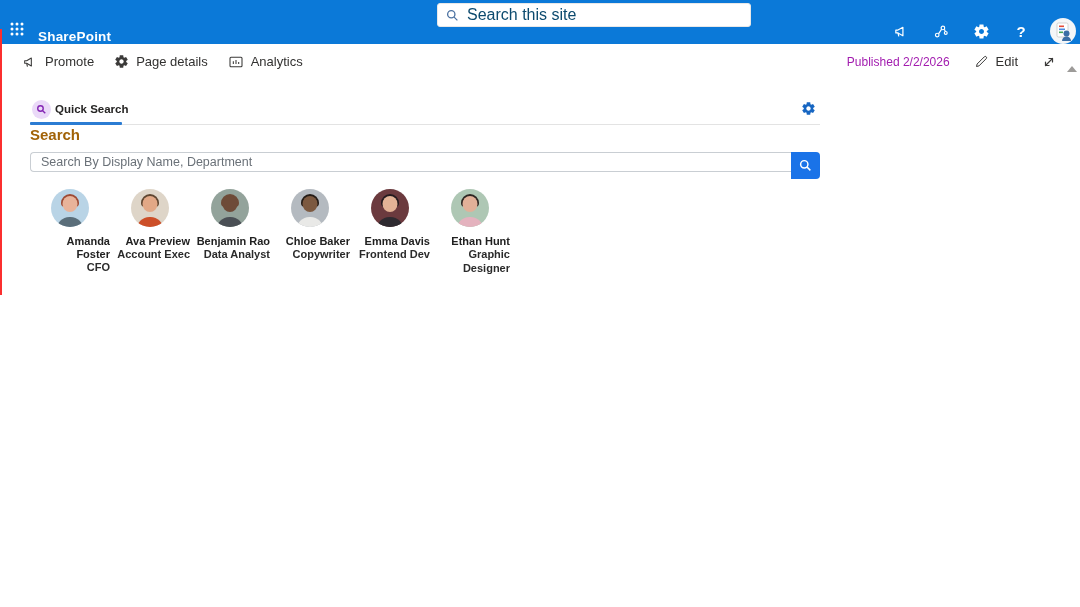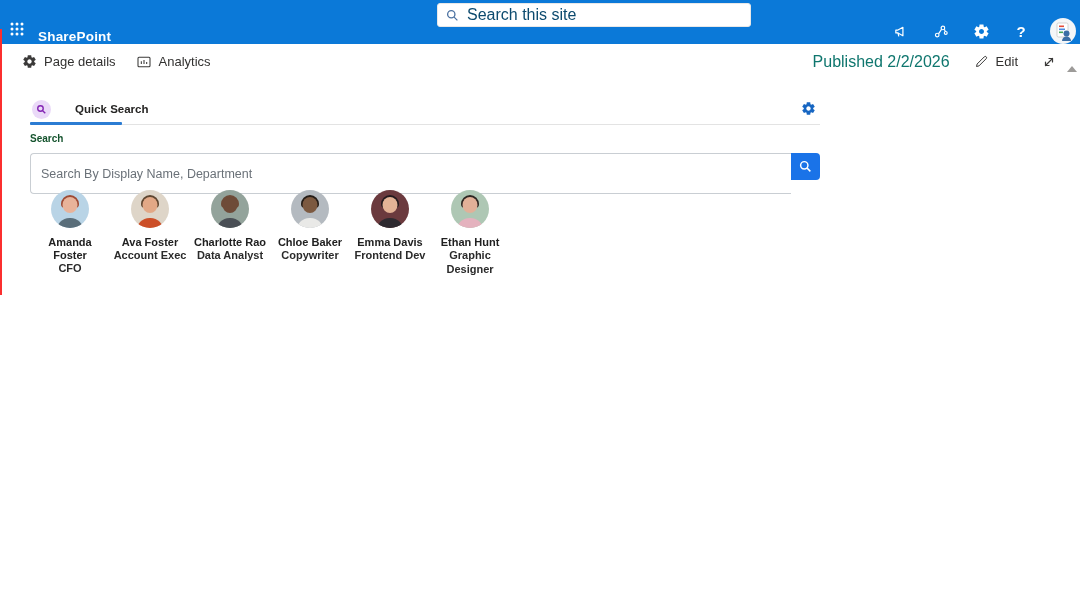--- a/index.html
+++ b/index.html
@@ -36,61 +36,61 @@
   
   .command-bar {
     height:35px; display:flex; align-items:center; background:#fff;
     padding:0 14px 0 20px; color:#323130; font-size:13px;
   }
   .cmd { display:flex; align-items:center; gap:7px; padding:0 10px; height:35px; cursor:pointer; white-space:nowrap; }
   .cmd:first-child { padding-left:2px; }
   .cmd svg { color:#3b3a39; }
   .chev { margin-left:2px; color:#605e5c; }
   .cmd-right { margin-left:auto; display:flex; align-items:center; gap:4px; }
-  .published { font-size:16px; color:#0f766e; padding:0 10px; white-space:nowrap; }
+  .published { font-size:12px; color:#a21caf; padding:0 10px; white-space:nowrap; }
 
   
   .red-line { position:absolute; left:0; top:29px; width:2px; height:266px; background:#fb2f2f; z-index:20; }
 
   
   .scroll-arrow {
     position:absolute; right:3px; top:66px; width:0; height:0;
     border-left:5px solid transparent; border-right:5px solid transparent;
     border-bottom:6px solid #9d9b99;
   }
 
   
   .webpart { margin:16px 0 0 30px; width:790px; }
   .tab-row { position:relative; height:30px; border-bottom:1px solid #e3e3e3; display:flex; align-items:flex-start; }
-  .tab { display:flex; align-items:center; gap:24px; height:28px; padding:0 12px 0 2px; cursor:pointer; }
+  .tab { display:flex; align-items:center; gap:4px; height:28px; padding:0 12px 0 2px; cursor:pointer; }
   .tab-icon {
     width:19px; height:19px; border-radius:50%; background:#ead9f8;
     display:flex; align-items:center; justify-content:center;
   }
   .tab-label { font-size:11.5px; font-weight:600; color:#252423; }
   .tab-underline { position:absolute; left:0; bottom:-1px; width:92px; height:3px; background:#2b7cd3; border-radius:1px; }
   .webpart-gear { position:absolute; right:4px; top:6px; color:#1766c2; cursor:pointer; }
 
-  .search-heading { margin-top:8px; font-size:10px; font-weight:600; color:#14532d; }
+  .search-heading { margin-top:1px; font-size:15px; font-weight:600; color:#a16207; }
 
   .search-group { margin-top:9px; display:flex; width:790px; height:27px; }
   .search-input {
-    flex:1; height:41px; border:1px solid #c9ced3; border-right:none;
+    flex:1; height:20px; border:1px solid #c9ced3; border-right:none;
     border-radius:4px 0 0 4px; padding:0 10px; font-size:12.5px; color:#212529;
     font-family:"Liberation Sans", sans-serif; outline:none;
   }
   .search-input::placeholder { color:#6a7178; }
   .search-btn {
     width:29px; height:27px; background:#1a73e8; border:none; border-radius:0 4px 4px 0;
     display:flex; align-items:center; justify-content:center; cursor:pointer; color:#fff;
   }
 
   
   .people-row { display:flex; margin-top:10px; }
-  .person { width:80px; text-align:center; cursor:pointer; }
+  .person { width:80px; text-align:right; cursor:pointer; }
   .avatar {
     width:38px; height:38px; border-radius:50%; margin:0 auto; position:relative;
     overflow:hidden; background:var(--bg,#ccc);
   }
   .avatar .hair { position:absolute; left:50%; top:5px; transform:translateX(-50%); width:18px; height:13px; border-radius:9px 9px 4px 4px; background:var(--hair,#555); }
   .avatar .head { position:absolute; left:50%; top:7px; transform:translateX(-50%); width:15px; height:16px; border-radius:50%; background:var(--skin,#e0b090); }
   .avatar .body { position:absolute; left:50%; bottom:-7px; transform:translateX(-50%); width:27px; height:17px; border-radius:13px 13px 0 0; background:var(--shirt,#888); }
   .pname { margin-top:8px; font-size:11px; font-weight:700; color:#212121; line-height:1.2; }
   .ptitle { font-size:11px; font-weight:600; color:#2b2b2b; line-height:1.25; }
 </style>
@@ -153,20 +153,27 @@
         <rect x="6" y="10.5" width="4" height="1.6" fill="#42a35a"></rect>
         <circle cx="13.5" cy="12.5" r="3" fill="#3a6ea5"></circle>
         <path d="M9 20 a4.5 4.5 0 0 1 9 0 z" fill="#3a6ea5"></path>
       </svg>
     </div>
   </div>
 </div>
 
 <div class="command-bar">
 
+  <div class="cmd">
+    <svg width="16" height="16" viewBox="0 0 24 24" fill="none" stroke="#3b3a39" stroke-width="1.6" stroke-linejoin="round">
+      <path d="M4 10v4h3l7 4V6l-7 4H4z"></path>
+        <path d="M7 14l1.2 5"></path>
+    </svg>
+    <span>Promote</span>
+  </div>
 
   <div class="cmd">
     <svg width="15" height="15" viewBox="0 0 24 24" fill="#3b3a39">
       <path d="M9.25 22l-.4-3.2q-.325-.125-.612-.3t-.563-.375L4.7 19.375l-2.75-4.75 2.575-1.95Q4.5 12.5 4.5 12.338v-.675q0-.163.025-.338L1.95 9.375l2.75-4.75 2.975 1.25q.275-.2.575-.375t.6-.3l.4-3.2h5.5l.4 3.2q.325.125.613.3t.562.375l2.975-1.25 2.75 4.75-2.575 1.95q.025.175.025.338v.674q0 .163-.05.338l2.575 1.95-2.75 4.75-2.95-1.25q-.275.2-.575.375t-.6.3l-.4 3.2ZM12 15.5q1.45 0 2.475-1.025T15.5 12q0-1.45-1.025-2.475T12 8.5q-1.475 0-2.488 1.025T8.5 12q0 1.45 1.013 2.475T12 15.5Z"></path>
     </svg>
     <span>Page details</span>
   </div>
 
 
   <div class="cmd">
@@ -244,31 +251,31 @@
     <div class="pname">Amanda Foster</div>
     <div class="ptitle">CFO</div>
   </div>
 
   <div class="person">
     <div class="avatar" style="--bg: #ded5c8; --skin: #e2a886; --hair: #5f4630; --shirt: #cc4f28;">
       <div class="hair"></div>
           <div class="head"></div>
           <div class="body"></div>
     </div>
-    <div class="pname">Ava Foster</div>
+    <div class="pname">Ava Preview</div>
     <div class="ptitle">Account Exec</div>
   </div>
 
   <div class="person">
     <div class="avatar" style="--bg: #93a39b; --skin: #6e4b38; --hair: #6e4b38; --shirt: #4a4f55;">
       <div class="hair"></div>
           <div class="head"></div>
           <div class="body"></div>
     </div>
-    <div class="pname">Charlotte Rao</div>
+    <div class="pname">Benjamin Rao</div>
     <div class="ptitle">Data Analyst</div>
   </div>
 
 
 
   <div class="person">
     <div class="avatar" style="--bg: #b4bac0; --skin: #7c5940; --hair: #241c16; --shirt: #e9e9e7;">
       <div class="hair"></div>
           <div class="head"></div>
           <div class="body"></div>

